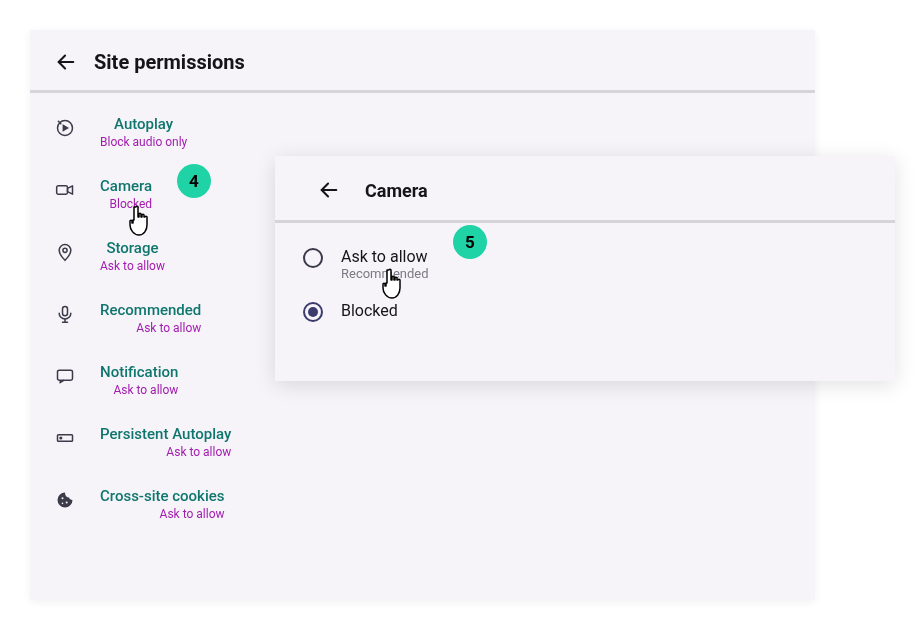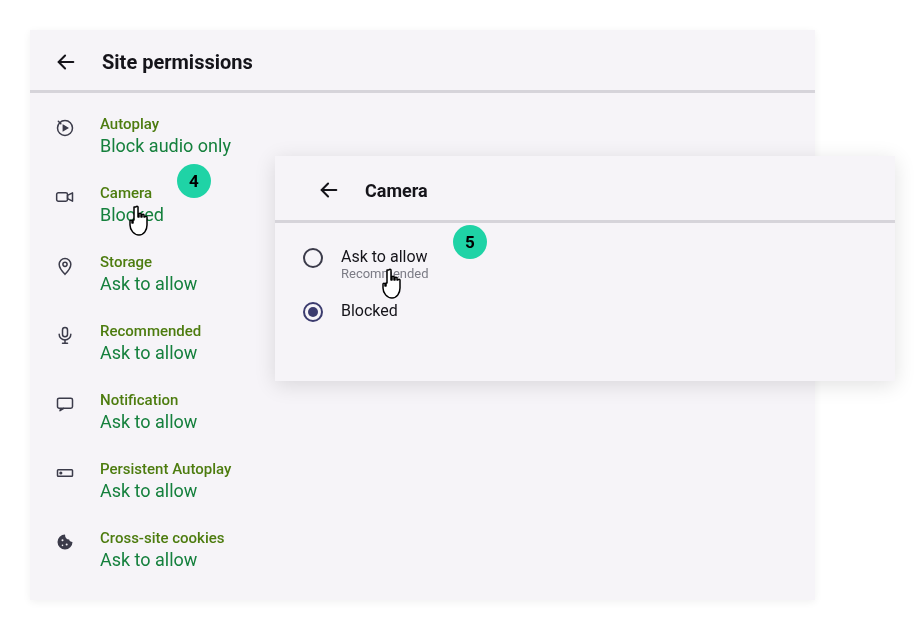--- a/index.html
+++ b/index.html
@@ -16,21 +16,21 @@
       top: 30px;
       width: 785px;
       height: 570px;
       background: #f6f4f8;
       box-shadow: 0 2px 8px rgba(0,0,0,0.06);
     }
     .panel-main-header {
       display: flex;
       align-items: center;
       padding: 20px 24px 16px;
-      gap: 24px;
+      gap: 16px;
       border-bottom: 3px solid #d6d4da;
       background: #f6f4f8;
     }
     .back-arrow {
       width: 24px;
       height: 24px;
       display: flex;
       align-items: center;
       justify-content: center;
     }
@@ -60,25 +60,27 @@
       color: #3b3b4a;
     }
     .permission-text {
       display: flex;
       flex-direction: column;
       gap: 2px;
     }
     .permission-title {
       font-size: 15px;
       font-weight: 500;
-      color: #4d7c0f;
+      color: #0f766e;
+      text-align: center;
     }
     .permission-subtitle {
-      font-size: 18px;
-      color: #15803d;
+      font-size: 12px;
+      color: #a21caf;
+      text-align: right;
     }
     .panel-overlay {
       position: absolute;
       left: 275px;
       top: 156px;
       width: 620px;
       height: 225px;
       background: #f6f4f8;
       box-shadow: 0 4px 20px rgba(0,0,0,0.12);
       z-index: 10;

